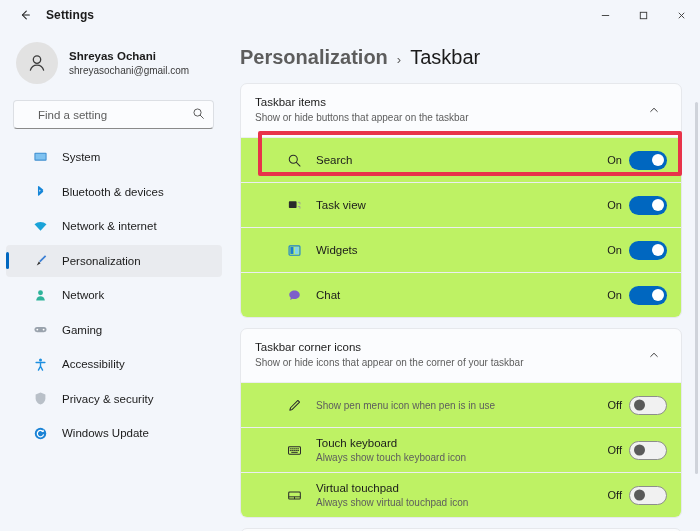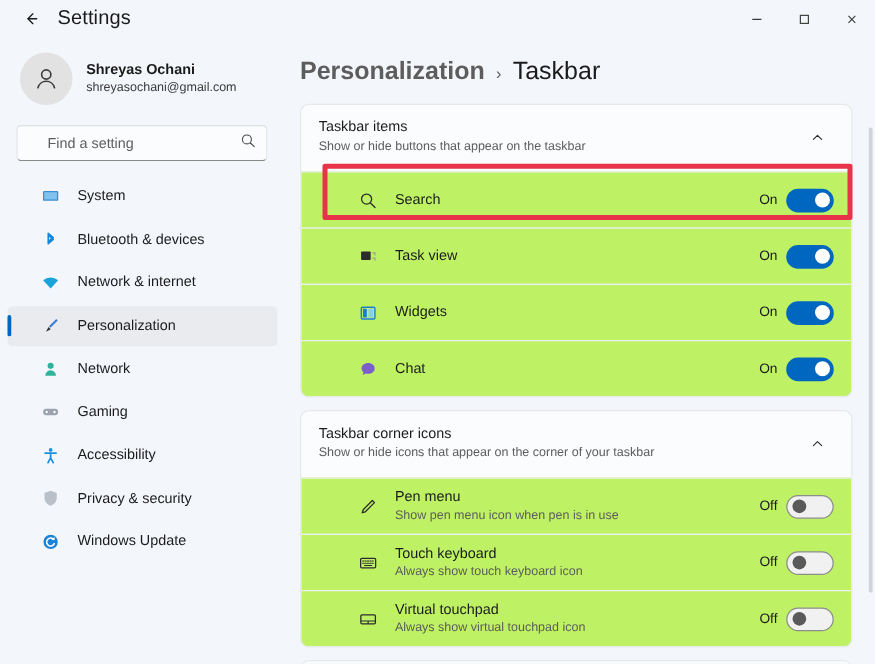--- a/index.html
+++ b/index.html
@@ -14,21 +14,21 @@
 
   
   .titlebar {
     height: 30px; flex: 0 0 30px; display: flex; align-items: center;
     background: #f3f6fb; padding-left: 12px;
   }
   .back-btn {
     width: 26px; height: 24px; display: flex; align-items: center; justify-content: center;
     border-radius: 4px; color: #1b1b1b;
   }
-  .win-title { font-size: 16px; margin-left: 8px; color: #1b1b1b; letter-spacing: .1px; }
+  .win-title { font-size: 12px; margin-left: 8px; color: #1b1b1b; letter-spacing: .1px; font-weight: bold; }
   .caption-group { margin-left: auto; display: flex; height: 30px; }
   .cap-btn {
     width: 38px; height: 30px; display: flex; align-items: center; justify-content: center;
     color: #3a3a3a; font-size: 10px;
   }
 
   
   .content { flex: 1; display: flex; min-height: 0; }
 
   
@@ -387,21 +387,20 @@
             </div>
           </div>
 
           <div class="row tall">
             <span class="row-icon">
               <svg width="15" height="15" viewBox="0 0 16 16">
                   <path d="M11.6 2.6 13.4 4.4 5.6 12.2 3 13l.8-2.6z" fill="none" stroke="#2b2b2b" stroke-width="1.1" stroke-linejoin="round"></path>
                 </svg>
             </span>
             <div class="row-text">
-              <div class="row-title">Pen menu</div>
               <div class="row-sub">Show pen menu icon when pen is in use</div>
             </div>
             <div class="toggle-area">
               <span class="toggle-state">Off</span>
               <span class="toggle off">
                   <span class="knob"></span>
                 </span>
             </div>
           </div>
 

